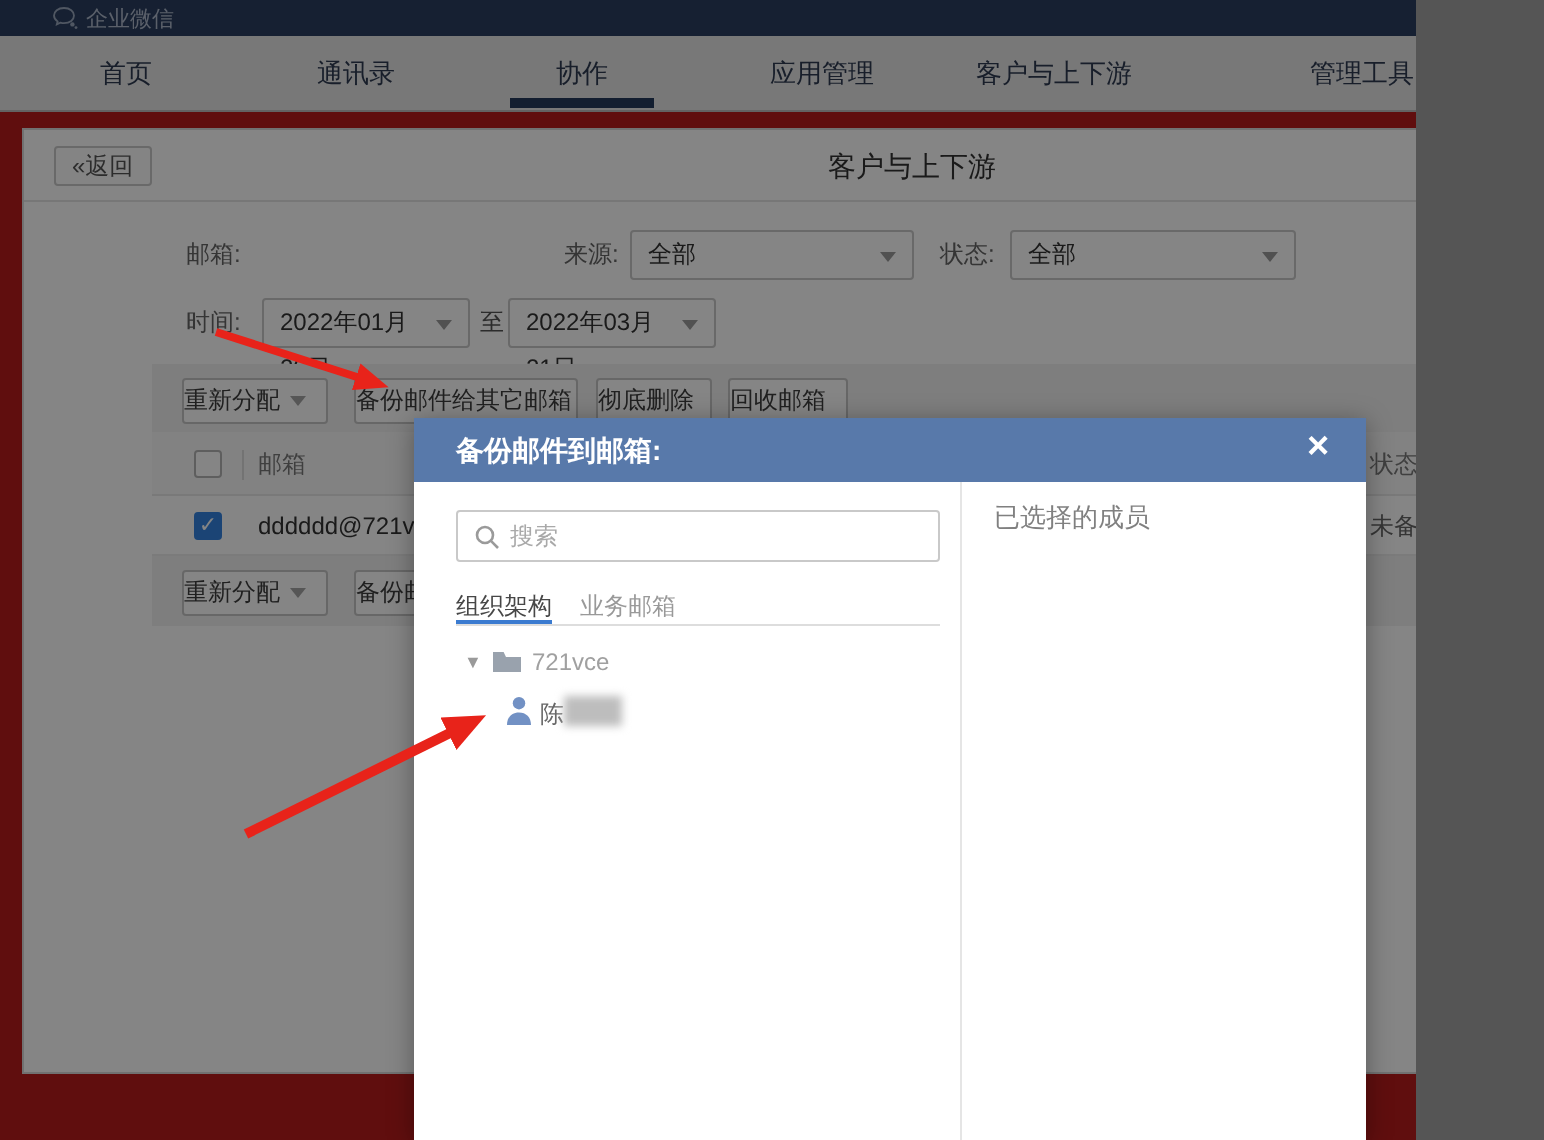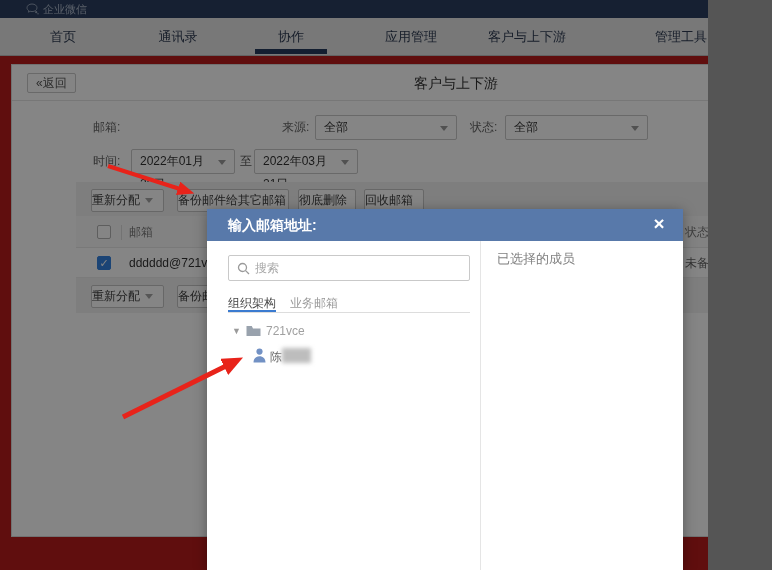--- a/index.html
+++ b/index.html
@@ -148,21 +148,21 @@
     <div class="abtn" style="left:79px; top:220px; width:73px;">
       <span>重新分配</span><span class="caret"></span>
     </div>
     <div class="abtn" style="left:165px; top:220px; width:112px;">备份邮件给其它邮箱</div>
   </div>
 
   <div class="overlay"></div>
 
   <div class="modal">
     <div class="modal-header">
-      <div class="modal-title">输入邮箱地址:</div>
+      <div class="modal-title">备份邮件到邮箱:</div>
       <div class="modal-close">×</div>
     </div>
     <div class="vdivider"></div>
 
     <div class="searchbox">
       <svg class="search-icon" width="13" height="13" viewBox="0 0 13 13">
         <circle cx="5.5" cy="5.5" r="4" fill="none" stroke="#9a9a9a" stroke-width="1.3"></circle>
         <line x1="8.6" y1="8.6" x2="12" y2="12" stroke="#9a9a9a" stroke-width="1.3"></line>
       </svg>
       <input placeholder="搜索" style="">

